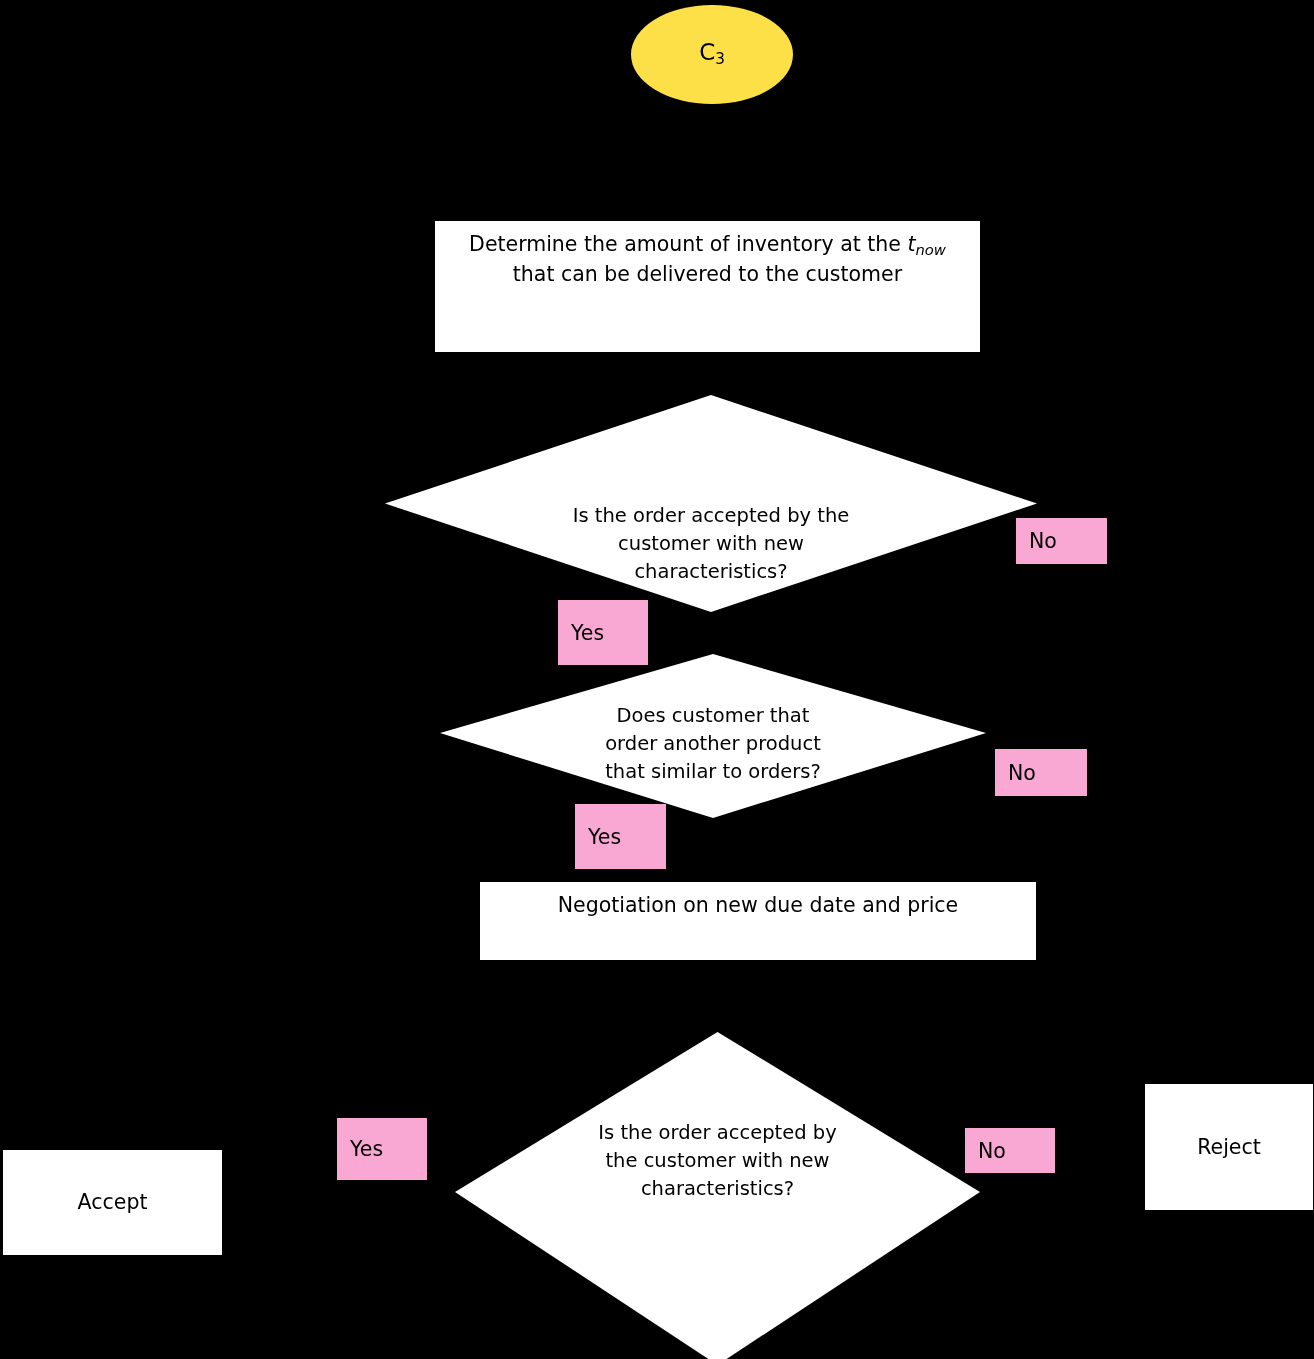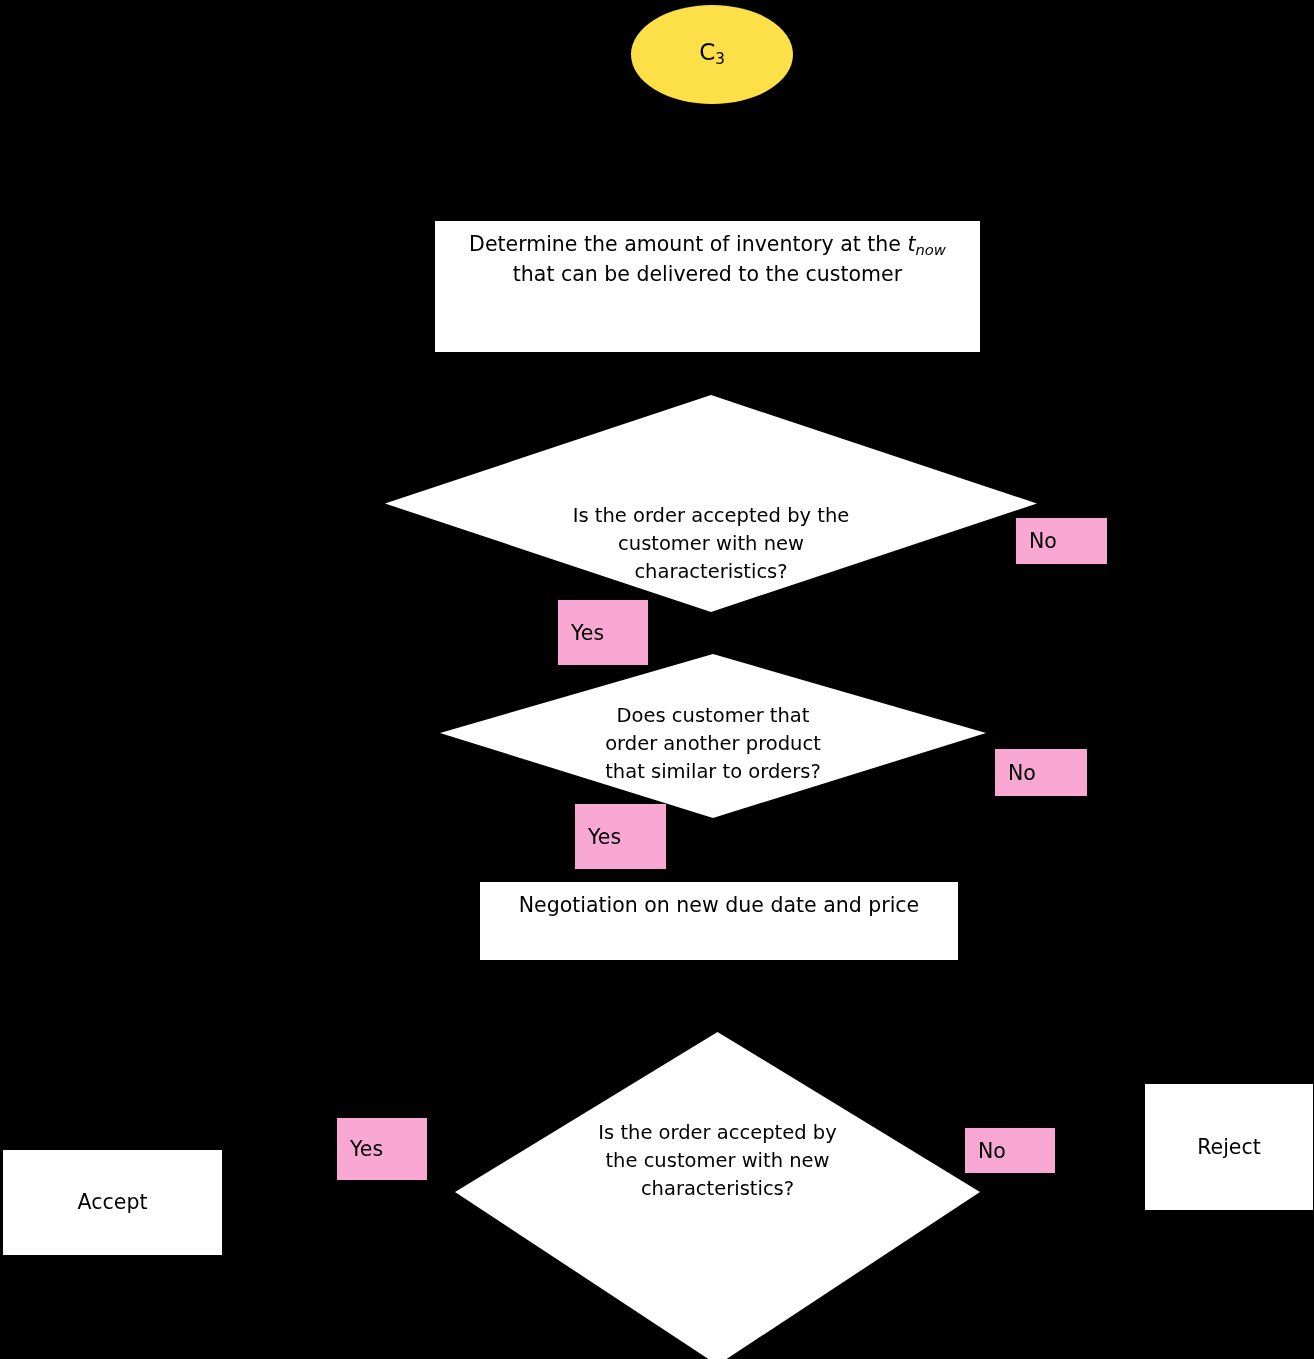--- a/index.html
+++ b/index.html
@@ -169,21 +169,21 @@
     </div>
   </div>
 
   <div class="shape edge-label" style="left:995px; top:749px; width:92px; height:47px;">
     <span class="etext">No</span>
   </div>
   <div class="shape edge-label" style="left:575px; top:804px; width:91px; height:65px;">
     <span class="etext">Yes</span>
   </div>
 
-  <div class="shape process" style="left:480px; top:882px; width:478px; height:78px;">
+  <div class="shape process" style="left:480px; top:882px; width:556px; height:78px;">
     <div class="ptext">
       <span>Negotiation on new due date and price</span>
     </div>
   </div>
 
   <div class="diamond" style="left:455px; top:1032px; width:525px; height:333px;">
     <svg width="525" height="333" viewBox="0 0 525 333" xmlns="http://www.w3.org/2000/svg">
       <polygon points="262.5,0 525,160 262.5,333 0,160" fill="#ffffff"></polygon>
     </svg>
     <div class="dtext" style="top:87px;">

